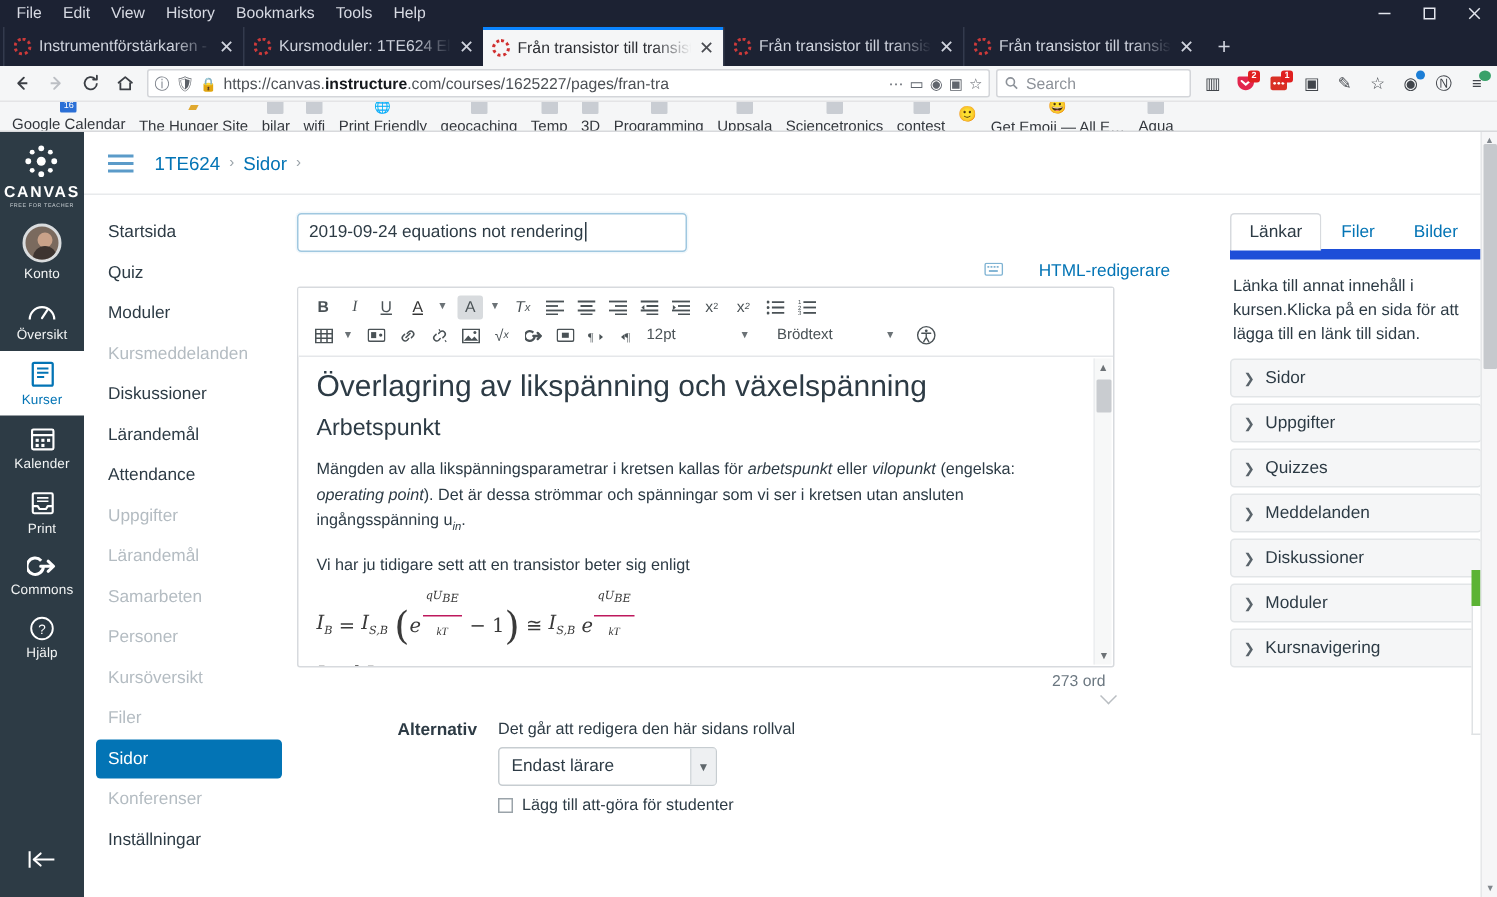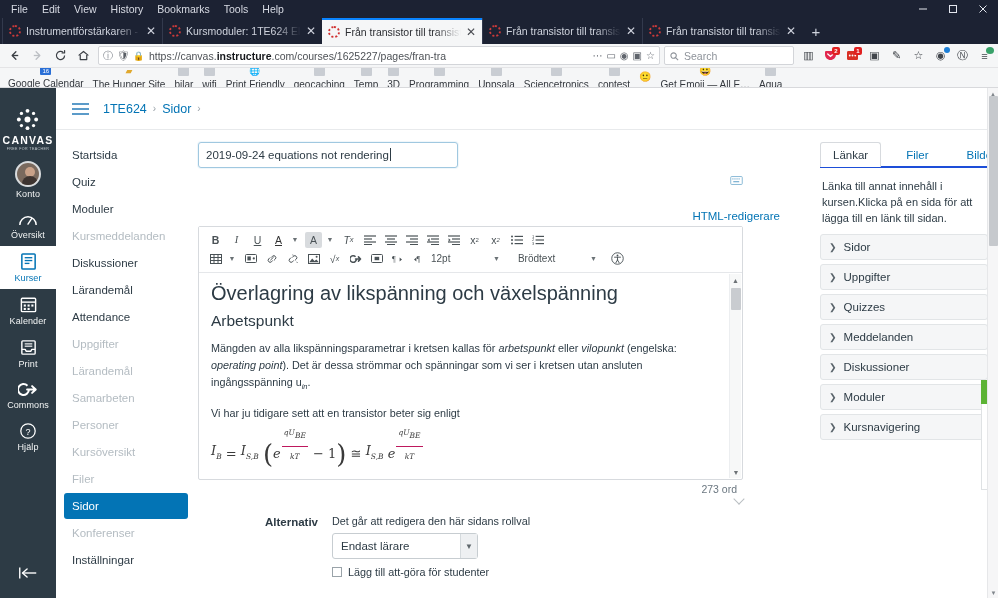--- a/index.html
+++ b/index.html
@@ -154,21 +154,21 @@
     position: absolute; top: 88px; left: 0;
     width: 998px; height: 510px;
     background: #fff;
     display: flex;
   }
 
   
   .globalnav {
     width: 56px; background: #2d3b45;
     display: flex; flex-direction: column;
-    align-items: center; padding-top: 19px;
+    align-items: center; padding-top: 7px;
     flex: 0 0 56px; position: relative;
   }
   .gn-item {
     width: 56px; padding: 6px 0 6px 0;
     display: flex; flex-direction: column;
     align-items: center; gap: 2px;
   }
   .gn-item.active { background: #fff; }
   .gn-label { font-size: 9px; color: #f2f4f4; letter-spacing: .1px; }
   .gn-item.active .gn-label { color: #0374b5; }
@@ -254,22 +254,22 @@
   .title-val { position: relative; }
   .title-val:after {
     content:""; position: absolute; right: -2px; top: -1px;
     width: 1px; height: 13px; background: #2d3b45;
   }
   .htmlrow {
     display: flex; justify-content: flex-end;
     margin: 7px 22px 4px 0;
   }
   .htmllink {
-    display: flex; align-items: center; gap: 23px;
-    font-size: 11.5px; color: #0374b5; flex-direction: column;
+    display: flex; align-items: flex-end; gap: 23px;
+    font-size: 11.5px; color: #0374b5;
   }
   .kbd-ico { color: #7fb3d3; font-size: 11px; }
 
   .rte {
     width: 545px; border: 1px solid #d7dade;
     background: #fff; border-radius: 2px;
   }
   .rte-toolbar {
     border-bottom: 1px solid #e5e7ea;
     padding: 4px 2px 3px 8px;
@@ -321,21 +321,21 @@
   }
   .mrow { display: flex; align-items: center; font-size: 13px; line-height: 20px; }
   .mrow .ital { font-style: italic; }
   sub { font-size: 7.5px; font-style: italic; }
   .frac {
     display: inline-flex; flex-direction: column;
     align-items: center; vertical-align: middle;
     font-size: 7.5px; margin: 0 1px; position: relative; top: -4px;
   }
   .frac .num { padding: 0 2px; border-bottom: 1px solid #be185d; }
-  .frac .den { padding: 0 2px; }
+  .frac .den { padding: 0 2px; font-family: Liberation Serif, serif; }
   .exp {
     display: inline-flex; align-items: flex-start;
     position: relative; top: -5px;
   }
   .bigparen { font-size: 26px; line-height: 14px; font-weight: 300; }
 
   .rte-scroll {
     position: absolute; right: 1px; top: 1px;
     width: 12px; height: 204px;
     background: #f7f8f8; border-left: 1px solid #eceef0;
@@ -388,21 +388,21 @@
   .opt-check { display: flex; align-items: center; gap: 6px; margin-top: 7px; }
   .cbox { width: 10px; height: 10px; border: 1px solid #9aa3a9; background: #fff; }
   .opt-check .lbl { font-size: 10.8px; color: #2d3b45; }
 
   
   .rightbar {
     width: 186px; flex: 0 0 186px;
     padding: 12px 10px 0 8px;
     position: relative;
   }
-  .rb-tabs { display: flex; gap: 12px; border-bottom: 2px solid #1d4ed8; }
+  .rb-tabs { display: flex; gap: 0; border-bottom: 7px solid #1d4ed8; }
   .rb-tab {
     font-size: 11.5px; color: #0374b5;
     padding: 6px 12px 5px 12px;
     border: 1px solid transparent; border-bottom: none;
   }
   .rb-tab.active {
     color: #2d3b45; background: #fff;
     border-color: #d7dade; border-radius: 3px 3px 0 0;
     margin-bottom: -1px;
   }

